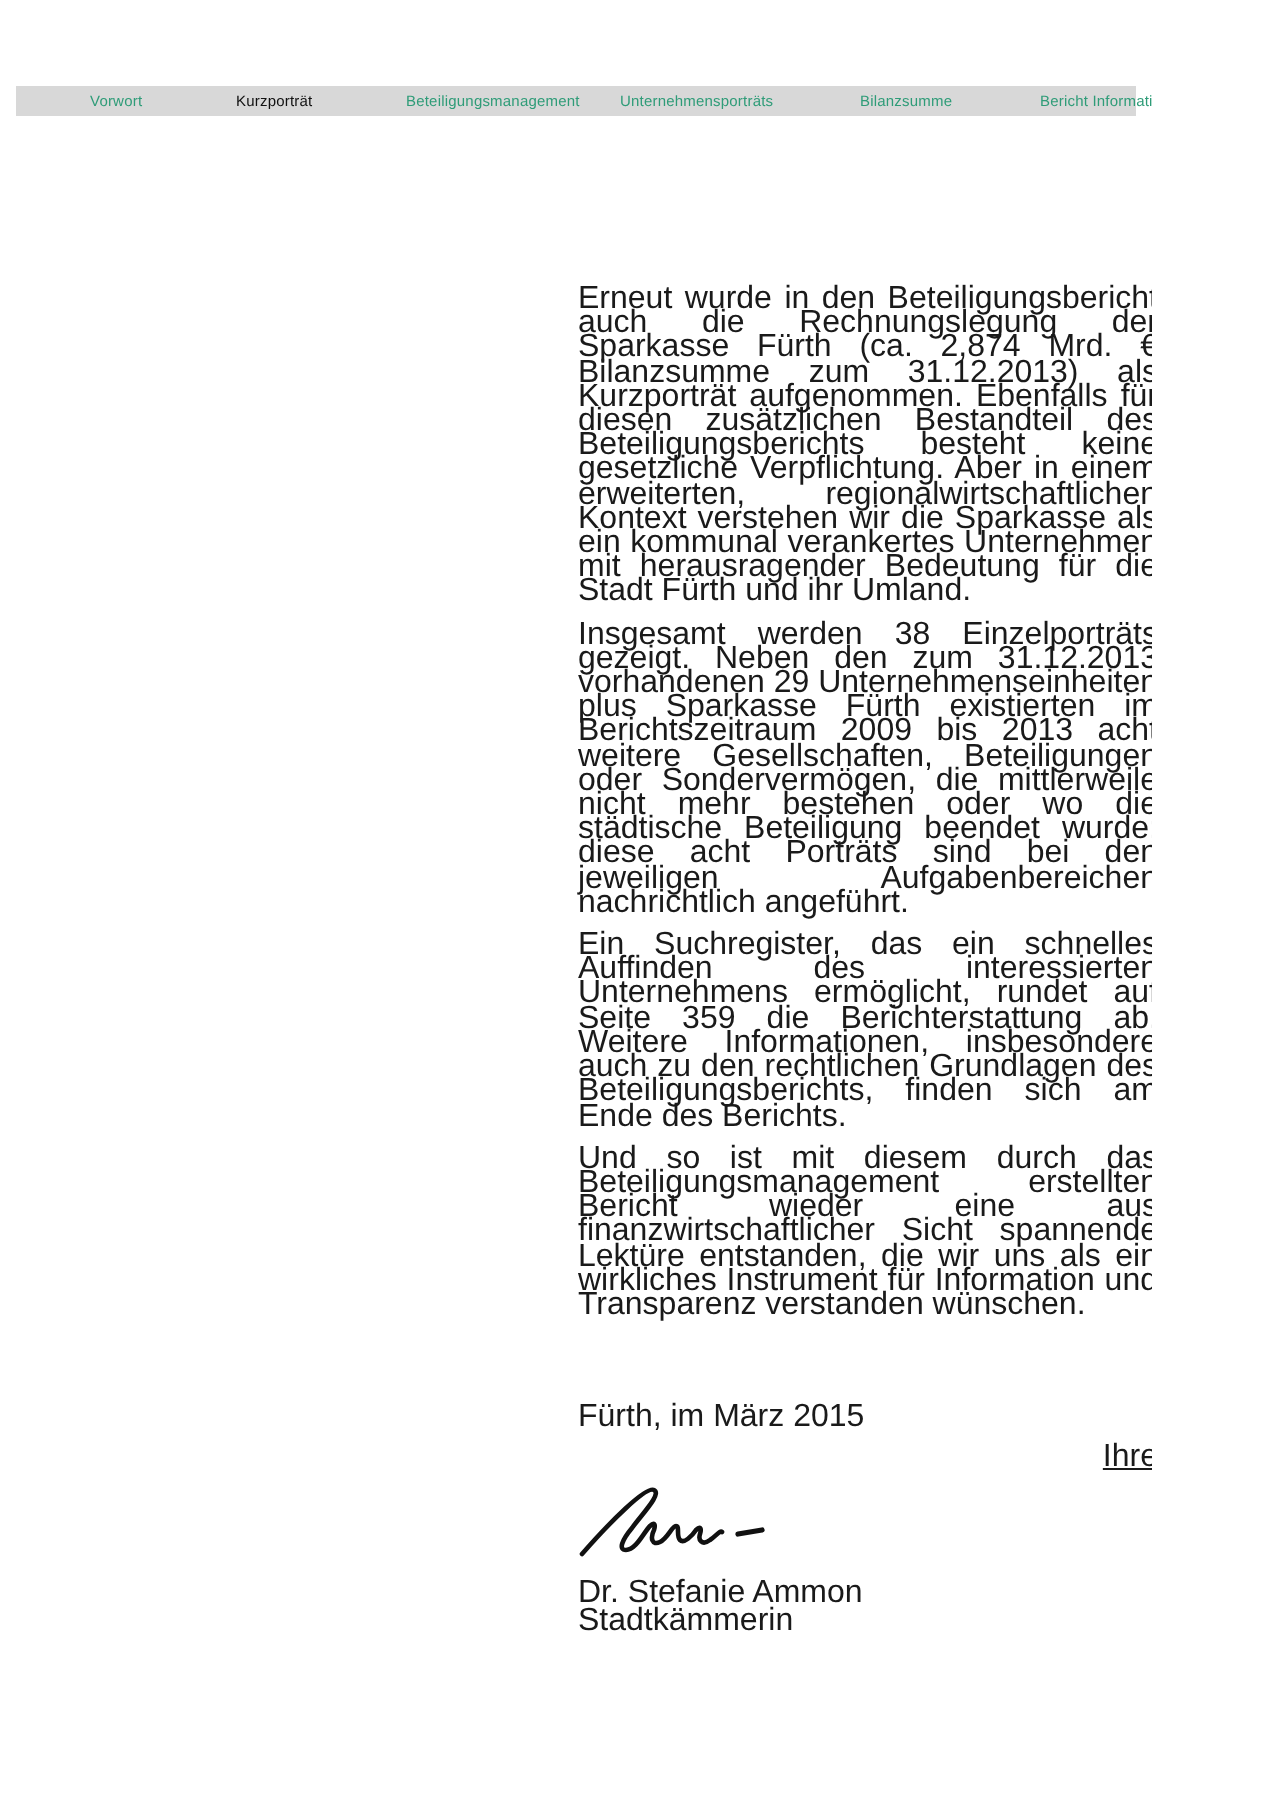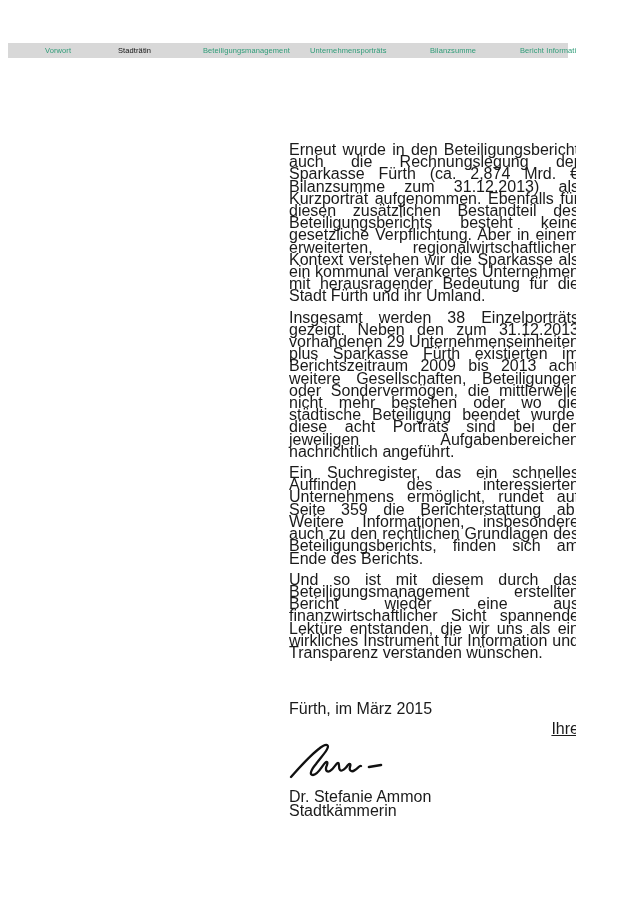--- a/index.html
+++ b/index.html
@@ -79,21 +79,21 @@
     color: var(--page-number-green, #15805f);
   }
 </style>
 </head>
 <body>
 
 <div class="page">
 
   <nav class="navbar">
     <span class="nav-item">Vorwort</span>
-    <span class="nav-item active">Stadträtin</span>
+    <span class="nav-item active">Kurzporträt</span>
     <span class="nav-item">Beteiligungsmanagement</span>
     <span class="nav-item">Unternehmensporträts</span>
     <span class="nav-item">Bilanzsumme</span>
     <span class="nav-item">Bericht Informationen</span>
   </nav>
 
   <main class="content">
     <p>Erneut wurde in den Beteiligungsbericht auch die Rechnungslegung der Sparkasse Fürth (ca. 2,874 Mrd. € Bilanzsumme zum 31.12.2013) als Kurzporträt aufgenommen. Ebenfalls für diesen zusätzlichen Bestandteil des Beteiligungsberichts besteht keine gesetzliche Verpflichtung. Aber in einem erweiterten, regionalwirtschaftlichen Kontext verstehen wir die Sparkasse als ein kommunal verankertes Unternehmen mit herausragender Bedeutung für die Stadt Fürth und ihr Umland.</p>
     <p>Insgesamt werden 38 Einzelporträts gezeigt. Neben den zum 31.12.2013 vorhandenen 29 Unternehmenseinheiten plus Sparkasse Fürth existierten im Berichtszeitraum 2009 bis 2013 acht weitere Gesellschaften, Beteiligungen oder Sondervermögen, die mittlerweile nicht mehr bestehen oder wo die städtische Beteiligung beendet wurde; diese acht Porträts sind bei den jeweiligen Aufgabenbereichen nachrichtlich angeführt.</p>
     <p>Ein Suchregister, das ein schnelles Auffinden des interessierten Unternehmens ermöglicht, rundet auf Seite 359 die Berichterstattung ab. Weitere Informationen, insbesondere auch zu den rechtlichen Grundlagen des Beteiligungsberichts, finden sich am Ende des Berichts.</p>

